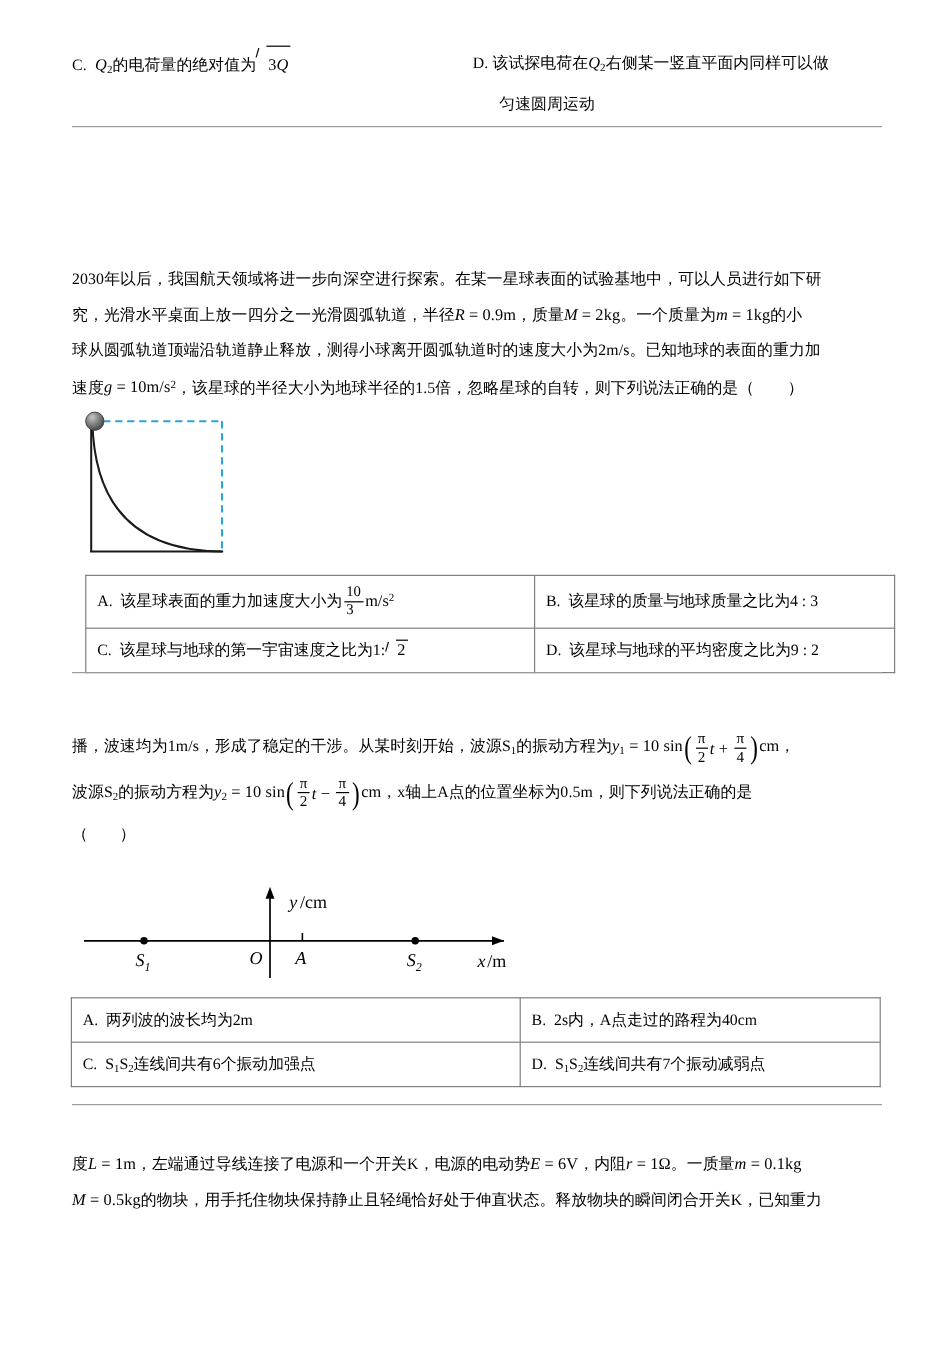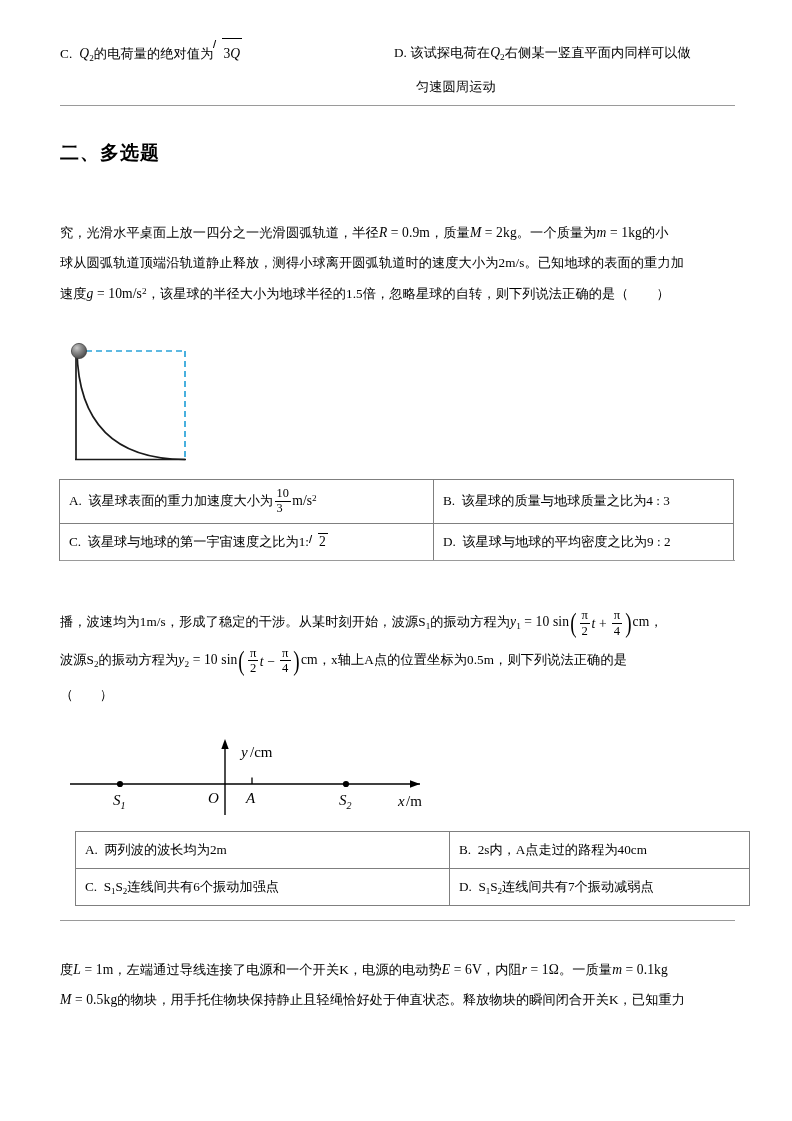--- a/index.html
+++ b/index.html
@@ -144,25 +144,23 @@
           <span class="mn">D.</span>
           <span>该试探电荷在</span><span class="math"><span class="mi">Q</span><sub>2</sub></span><span>右侧某一竖直平面内同样可以做</span>
         </div>
         <div class="ln" style="padding-left:22px;">匀速圆周运动</div>
       </div>
     </div>
   </div>
 
   <div class="hr" style="top:105px;"></div>
 
-  <div class="content" style="top:140px;">
-    <div class="sec-title">二、多选题</div>
-  </div>
 
   <div class="content para" style="top:218px;">
+    <div class="ln">2030年以后，我国航天领域将进一步向深空进行探索。在某一星球表面的试验基地中，可以人员进行如下研</div>
 
     <div class="ln">
       <span>究，光滑水平桌面上放一四分之一光滑圆弧轨道，半径</span><span class="math"><span class="mi">R</span> <span class="mn">= 0.9m</span></span><span>，质量</span><span class="math"><span class="mi">M</span> <span class="mn">= 2kg</span></span><span>。一个质量为</span><span class="math"><span class="mi">m</span> <span class="mn">= 1kg</span></span><span>的小</span>
     </div>
 
     <div class="ln">球从圆弧轨道顶端沿轨道静止释放，测得小球离开圆弧轨道时的速度大小为2m/s。已知地球的表面的重力加</div>
 
     <div class="ln">
       <span>速度</span><span class="math"><span class="mi">g</span> <span class="mn">= 10m/s</span><sup>2</sup></span><span>，该星球的半径大小为地球半径的1.5倍，忽略星球的自转，则下列说法正确的是（</span><span class="blank">&nbsp;&nbsp;&nbsp;</span><span>）</span>
     </div>
@@ -184,21 +182,21 @@
       <line x1="14" y1="12" x2="14" y2="122" stroke="#1a1a1a" stroke-width="1.7"></line>
 
       <line x1="13" y1="121.5" x2="124" y2="121.5" stroke="#1a1a1a" stroke-width="1.7"></line>
 
       <path d="M 15 13 Q 17 121 123 121.5" fill="none" stroke="#1a1a1a" stroke-width="1.7"></path>
 
       <circle cx="17" cy="13" r="7.6" fill="url(#ballg)" stroke="#3f3f3f" stroke-width="0.8"></circle>
     </svg>
   </div>
 
-  <table class="opt-table" style="top:479px;">
+  <table class="opt-table" style="top:479px;margin-left:12px;">
     <tbody>
         <tr>
       <td class="lcell">
         <span class="mn">A.</span>&nbsp;
         <span>该星球表面的重力加速度大小为</span><span class="math frac"><span class="num">10</span><span class="den">3</span></span><span class="math mn">m/s</span><span class="math"><sup>2</sup></span>
       </td>
       <td>
         <span class="mn">B.</span>&nbsp;
         <span>该星球的质量与地球质量之比为4 : 3</span>
       </td>
@@ -253,21 +251,21 @@
       <text x="336" y="73" font-family="Liberation Serif, DejaVu Serif, serif" font-size="15">/m</text>
 
       <text x="138" y="70" font-family="Liberation Serif, DejaVu Serif, serif" font-size="15" font-style="italic">O</text>
       <text x="176" y="70" font-family="Liberation Serif, DejaVu Serif, serif" font-size="15" font-style="italic">A</text>
 
       <text x="43" y="72" font-family="Liberation Serif, DejaVu Serif, serif" font-size="15" font-style="italic">S<tspan font-size="10" dy="4">1</tspan></text>
       <text x="269" y="72" font-family="Liberation Serif, DejaVu Serif, serif" font-size="15" font-style="italic">S<tspan font-size="10" dy="4">2</tspan></text>
     </svg>
   </div>
 
-  <table class="opt-table" style="top:831px;margin-left:16px;">
+  <table class="opt-table" style="top:831px;">
     <tbody>
         <tr>
       <td class="lcell">
         <span class="mn">A.</span>&nbsp;
         <span>两列波的波长均为2m</span>
       </td>
       <td>
         <span class="mn">B.</span>&nbsp;
         <span>2s内，A点走过的路程为40cm</span>
       </td>

